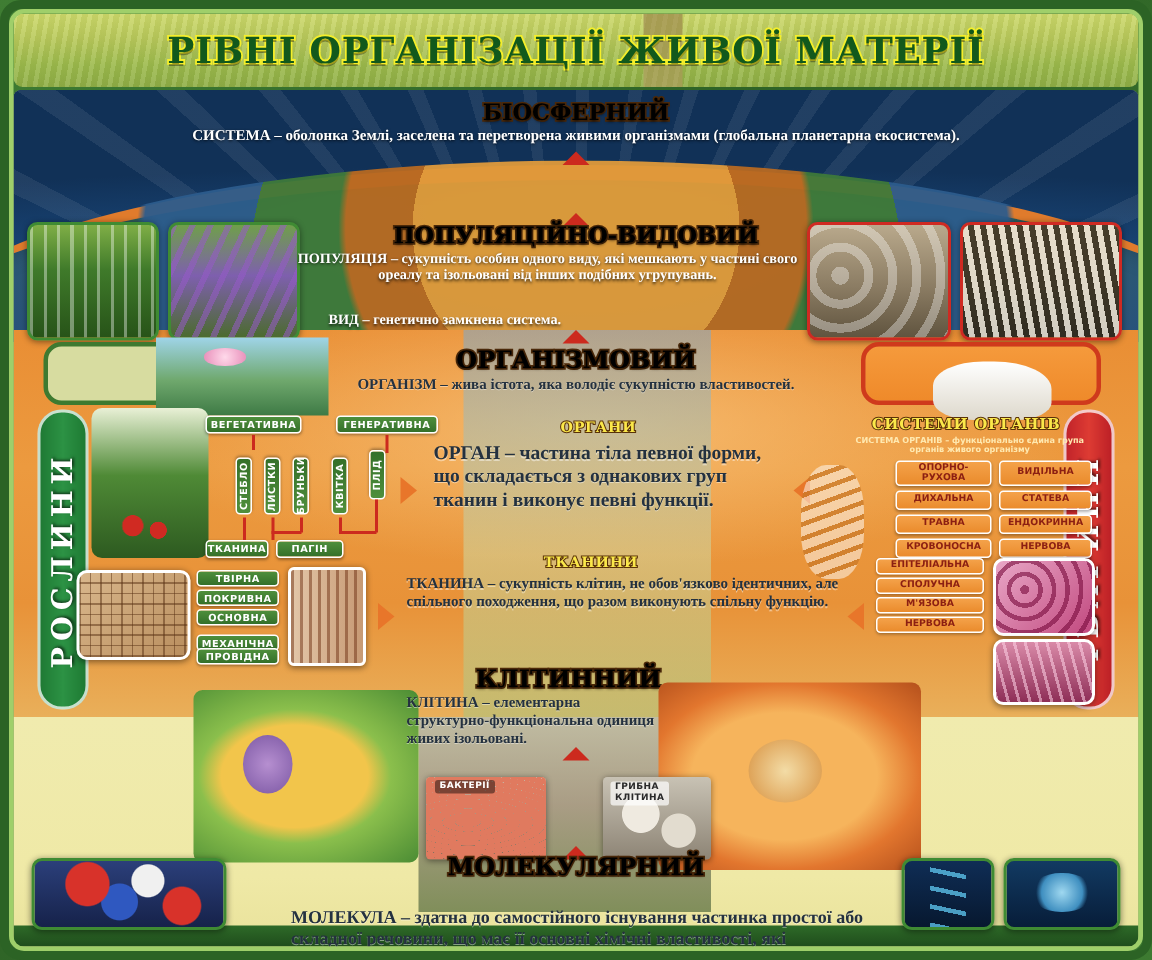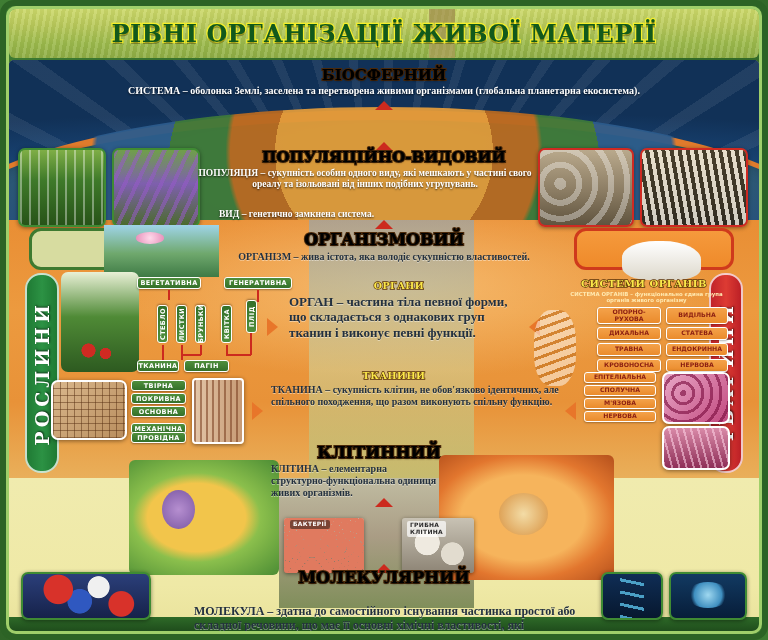--- a/index.html
+++ b/index.html
@@ -537,21 +537,21 @@
     <div class="chip-r" style="left:575px; top:325px; width:72px; height:11px;">СПОЛУЧНА</div>
     <div class="chip-r" style="left:575px; top:338px; width:72px; height:11px;">М'ЯЗОВА</div>
     <div class="chip-r" style="left:575px; top:351px; width:72px; height:11px;">НЕРВОВА</div>
 
     <div class="photo ph-epithel" style="left:653px; top:312px; width:68px; height:52px;"></div>
     <div class="photo ph-muscle" style="left:653px; top:366px; width:68px; height:44px;"></div>
 
     <div class="photo ph-plantcell" style="left:120px; top:400px; width:150px; height:115px; border:none; box-shadow:none; border-radius:6px;"></div>
 
     <div class="level-title" style="left:255px; top:383px; width:230px; font-size:16px;">КЛІТИННИЙ</div>
-    <div class="level-body on-light" style="left:262px; top:403px; width:170px; font-size:10px; text-align:left;">КЛІТИНА – елементарна структурно-функціональна одиниця живих організмів.</div>
+    <div class="level-body on-light" style="left:262px; top:403px; width:170px; font-size:10px; text-align:left;">КЛІТИНА – елементарна структурно-функціональна одиниця живих ізольовані.</div>
 
     <div class="photo ph-animalcell" style="left:430px; top:395px; width:175px; height:125px; border:none; box-shadow:none; border-radius:6px;"></div>
 
     <div class="photo ph-bacteria" style="left:275px; top:458px; width:80px; height:55px; border:none; border-radius:3px;"></div>
     <div class="caption" style="left:281px; top:460px;">БАКТЕРІЇ</div>
 
     <div class="photo ph-fungal" style="left:393px; top:458px; width:72px; height:55px; border:none; border-radius:3px;"></div>
     <div class="caption caption-dark" style="left:398px; top:461px;">ГРИБНА
 КЛІТИНА</div>
 

